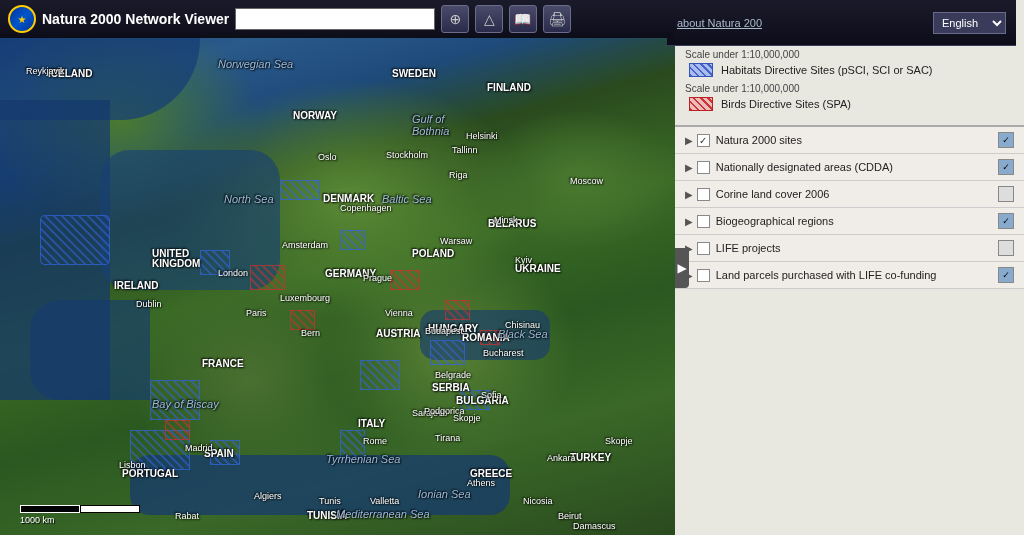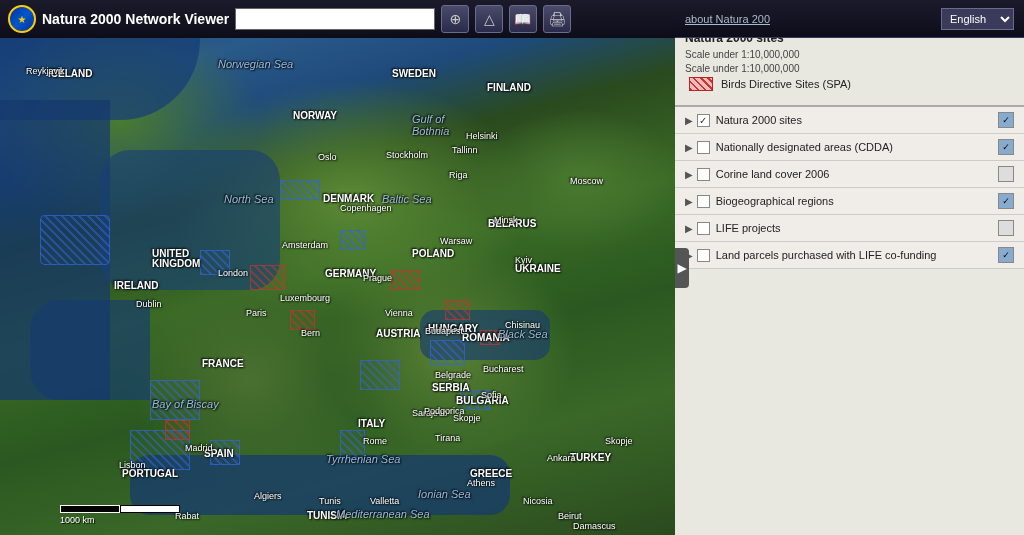--- a/index.html
+++ b/index.html
@@ -64,21 +64,20 @@
     }
 
     
     #scale-bar {
       position: absolute;
       bottom: 10px;
       left: 20px;
       display: flex;
       flex-direction: column;
       align-items: flex-start;
-      margin-left: 40px;
     }
     .scale-line {
       display: flex;
       height: 10px;
     }
     .scale-seg-black { width: 60px; height: 8px; background: #000; border: 1px solid #fff; }
     .scale-seg-white { width: 60px; height: 8px; background: #fff; border: 1px solid #000; }
     .scale-text { color: #fff; font-size: 9px; text-shadow: 1px 1px 1px #000; }
 
     
@@ -144,22 +143,22 @@
       display: flex;
       align-items: center;
       justify-content: center;
       cursor: pointer;
       color: #ccc;
       font-size: 14px;
     }
 
     #about-link {
       position: absolute;
-      top: 0; right: 0;
-      width: 349px; height: 38px;
+      top: 0; right: 8px;
+      width: 349px; height: 46px;
       background: linear-gradient(180deg, #1a1a2a 0%, #0d0d1a 100%);
       border-bottom: 1px solid #3a3a5a;
       display: flex;
       align-items: center;
       justify-content: space-between;
       padding: 16px 10px;
     }
 
     #about-text {
       color: #aabbcc;
@@ -426,21 +425,21 @@
     <div class="map-label small" style="left:246px;top:308px;">Paris</div>
     <div class="map-label small" style="left:301px;top:328px;">Bern</div>
     <div class="map-label small" style="left:363px;top:273px;">Prague</div>
     <div class="map-label small" style="left:440px;top:236px;">Warsaw</div>
     <div class="map-label small" style="left:494px;top:215px;">Minsk</div>
     <div class="map-label small" style="left:570px;top:176px;">Moscow</div>
     <div class="map-label small" style="left:515px;top:255px;">Kyiv</div>
     <div class="map-label small" style="left:385px;top:308px;">Vienna</div>
     <div class="map-label small" style="left:425px;top:326px;">Budapest</div>
     <div class="map-label small" style="left:505px;top:320px;">Chisinau</div>
-    <div class="map-label small" style="left:483px;top:364px;">Bucharest</div>
+    <div class="map-label small" style="left:483px;top:348px;">Bucharest</div>
     <div class="map-label small" style="left:435px;top:370px;">Belgrade</div>
     <div class="map-label small" style="left:461px;top:390px;padding-left:20px;">Sofia</div>
     <div class="map-label small" style="left:412px;top:408px;">Sarajevo</div>
     <div class="map-label small" style="left:424px;top:406px;">Podgorica</div>
     <div class="map-label small" style="left:435px;top:433px;">Tirana</div>
     <div class="map-label small" style="left:453px;top:413px;">Skopje</div>
     <div class="map-label small" style="left:363px;top:436px;">Rome</div>
     <div class="map-label small" style="left:467px;top:478px;">Athens</div>
     <div class="map-label small" style="left:547px;top:453px;">Ankara</div>
     <div class="map-label small" style="left:605px;top:436px;">Skopje</div>
@@ -504,20 +503,24 @@
           <div class="legend-icon-line blue"></div>
           <div class="legend-icon-line yellow"></div>
           <div class="legend-icon-line blue"></div>
         </div>
         <span id="legend-title">LEGEND</span>
       </div>
 
       <div id="legend-subtitle">Natura 2000 sites</div>
 
       <div class="scale-label">Scale under 1:10,000,000</div>
+      <div class="legend-item">
+        <div class="legend-swatch swatch-blue-hatch"></div>
+        <span class="legend-item-text">Habitats Directive Sites (pSCI, SCI or SAC)</span>
+      </div>
 
       <div class="scale-label">Scale under 1:10,000,000</div>
       <div class="legend-item">
         <div class="legend-swatch" style="background: repeating-linear-gradient(45deg, #cc3333 0px, #cc3333 2px, #eebbbb 2px, #eebbbb 5px); border: 1px solid #bb2222;"></div>
         <span class="legend-item-text">Birds Directive Sites (SPA)</span>
       </div>
     </div>
 
     <div id="layers-section">
 

